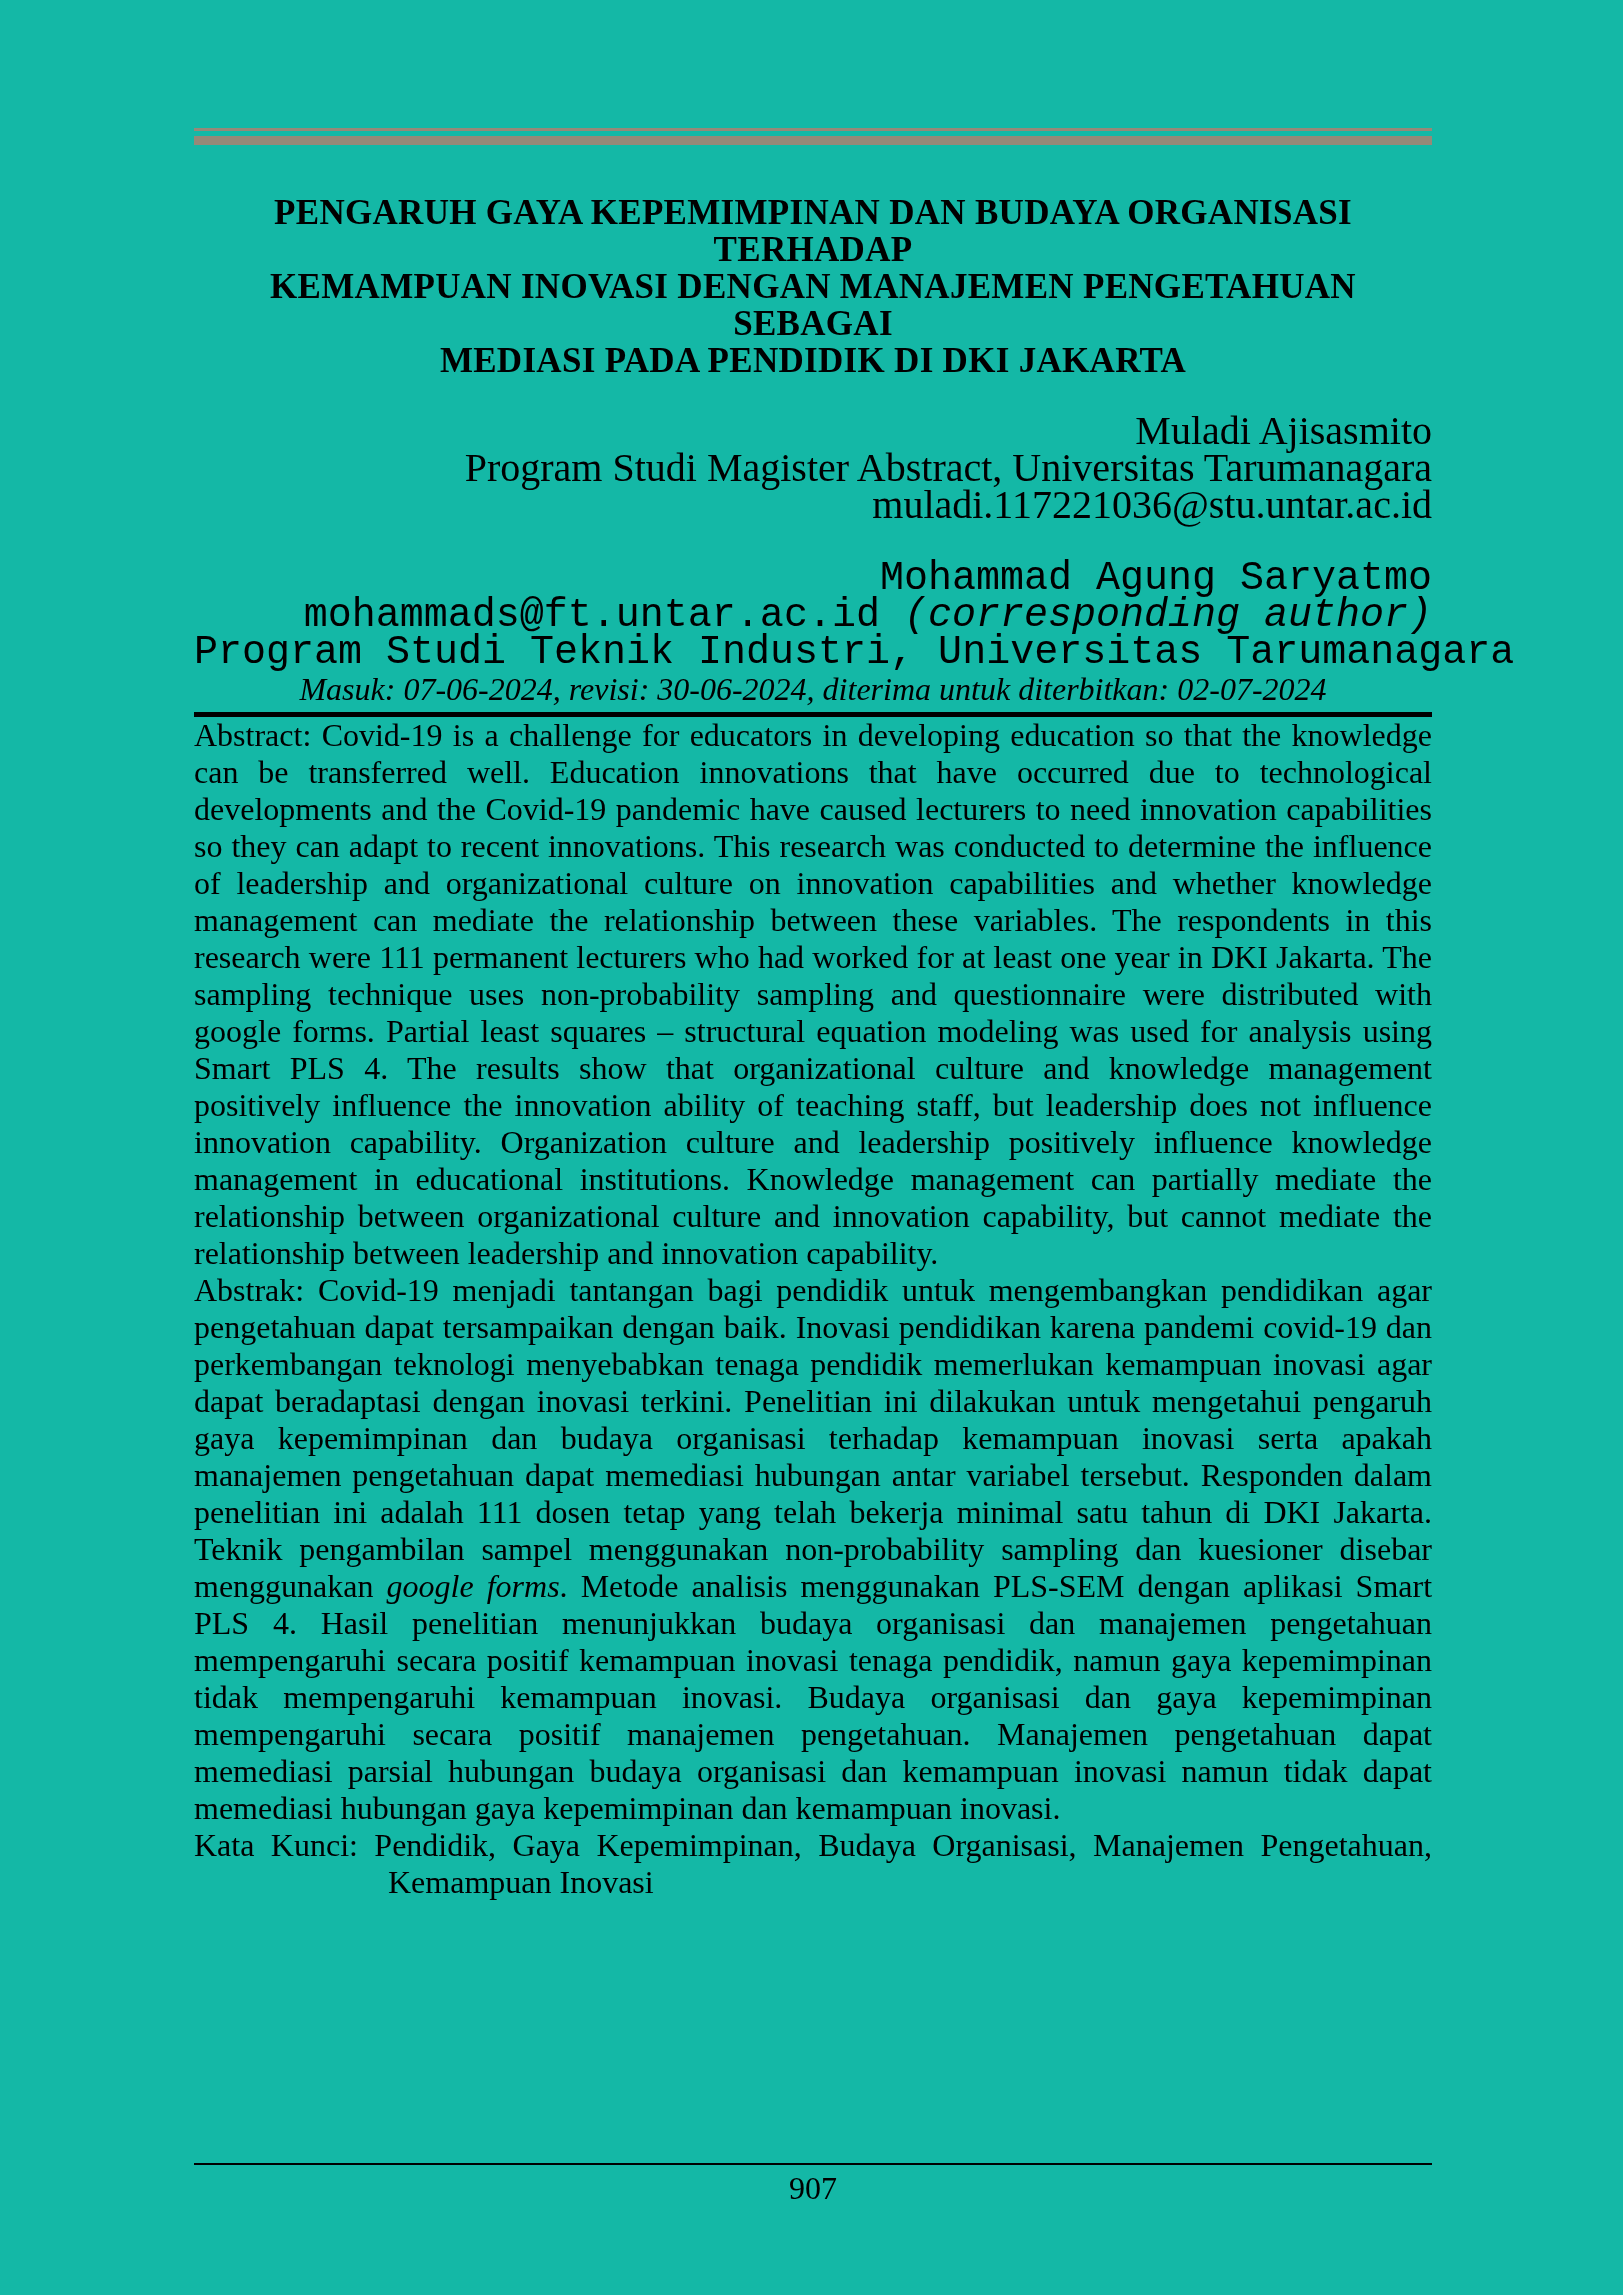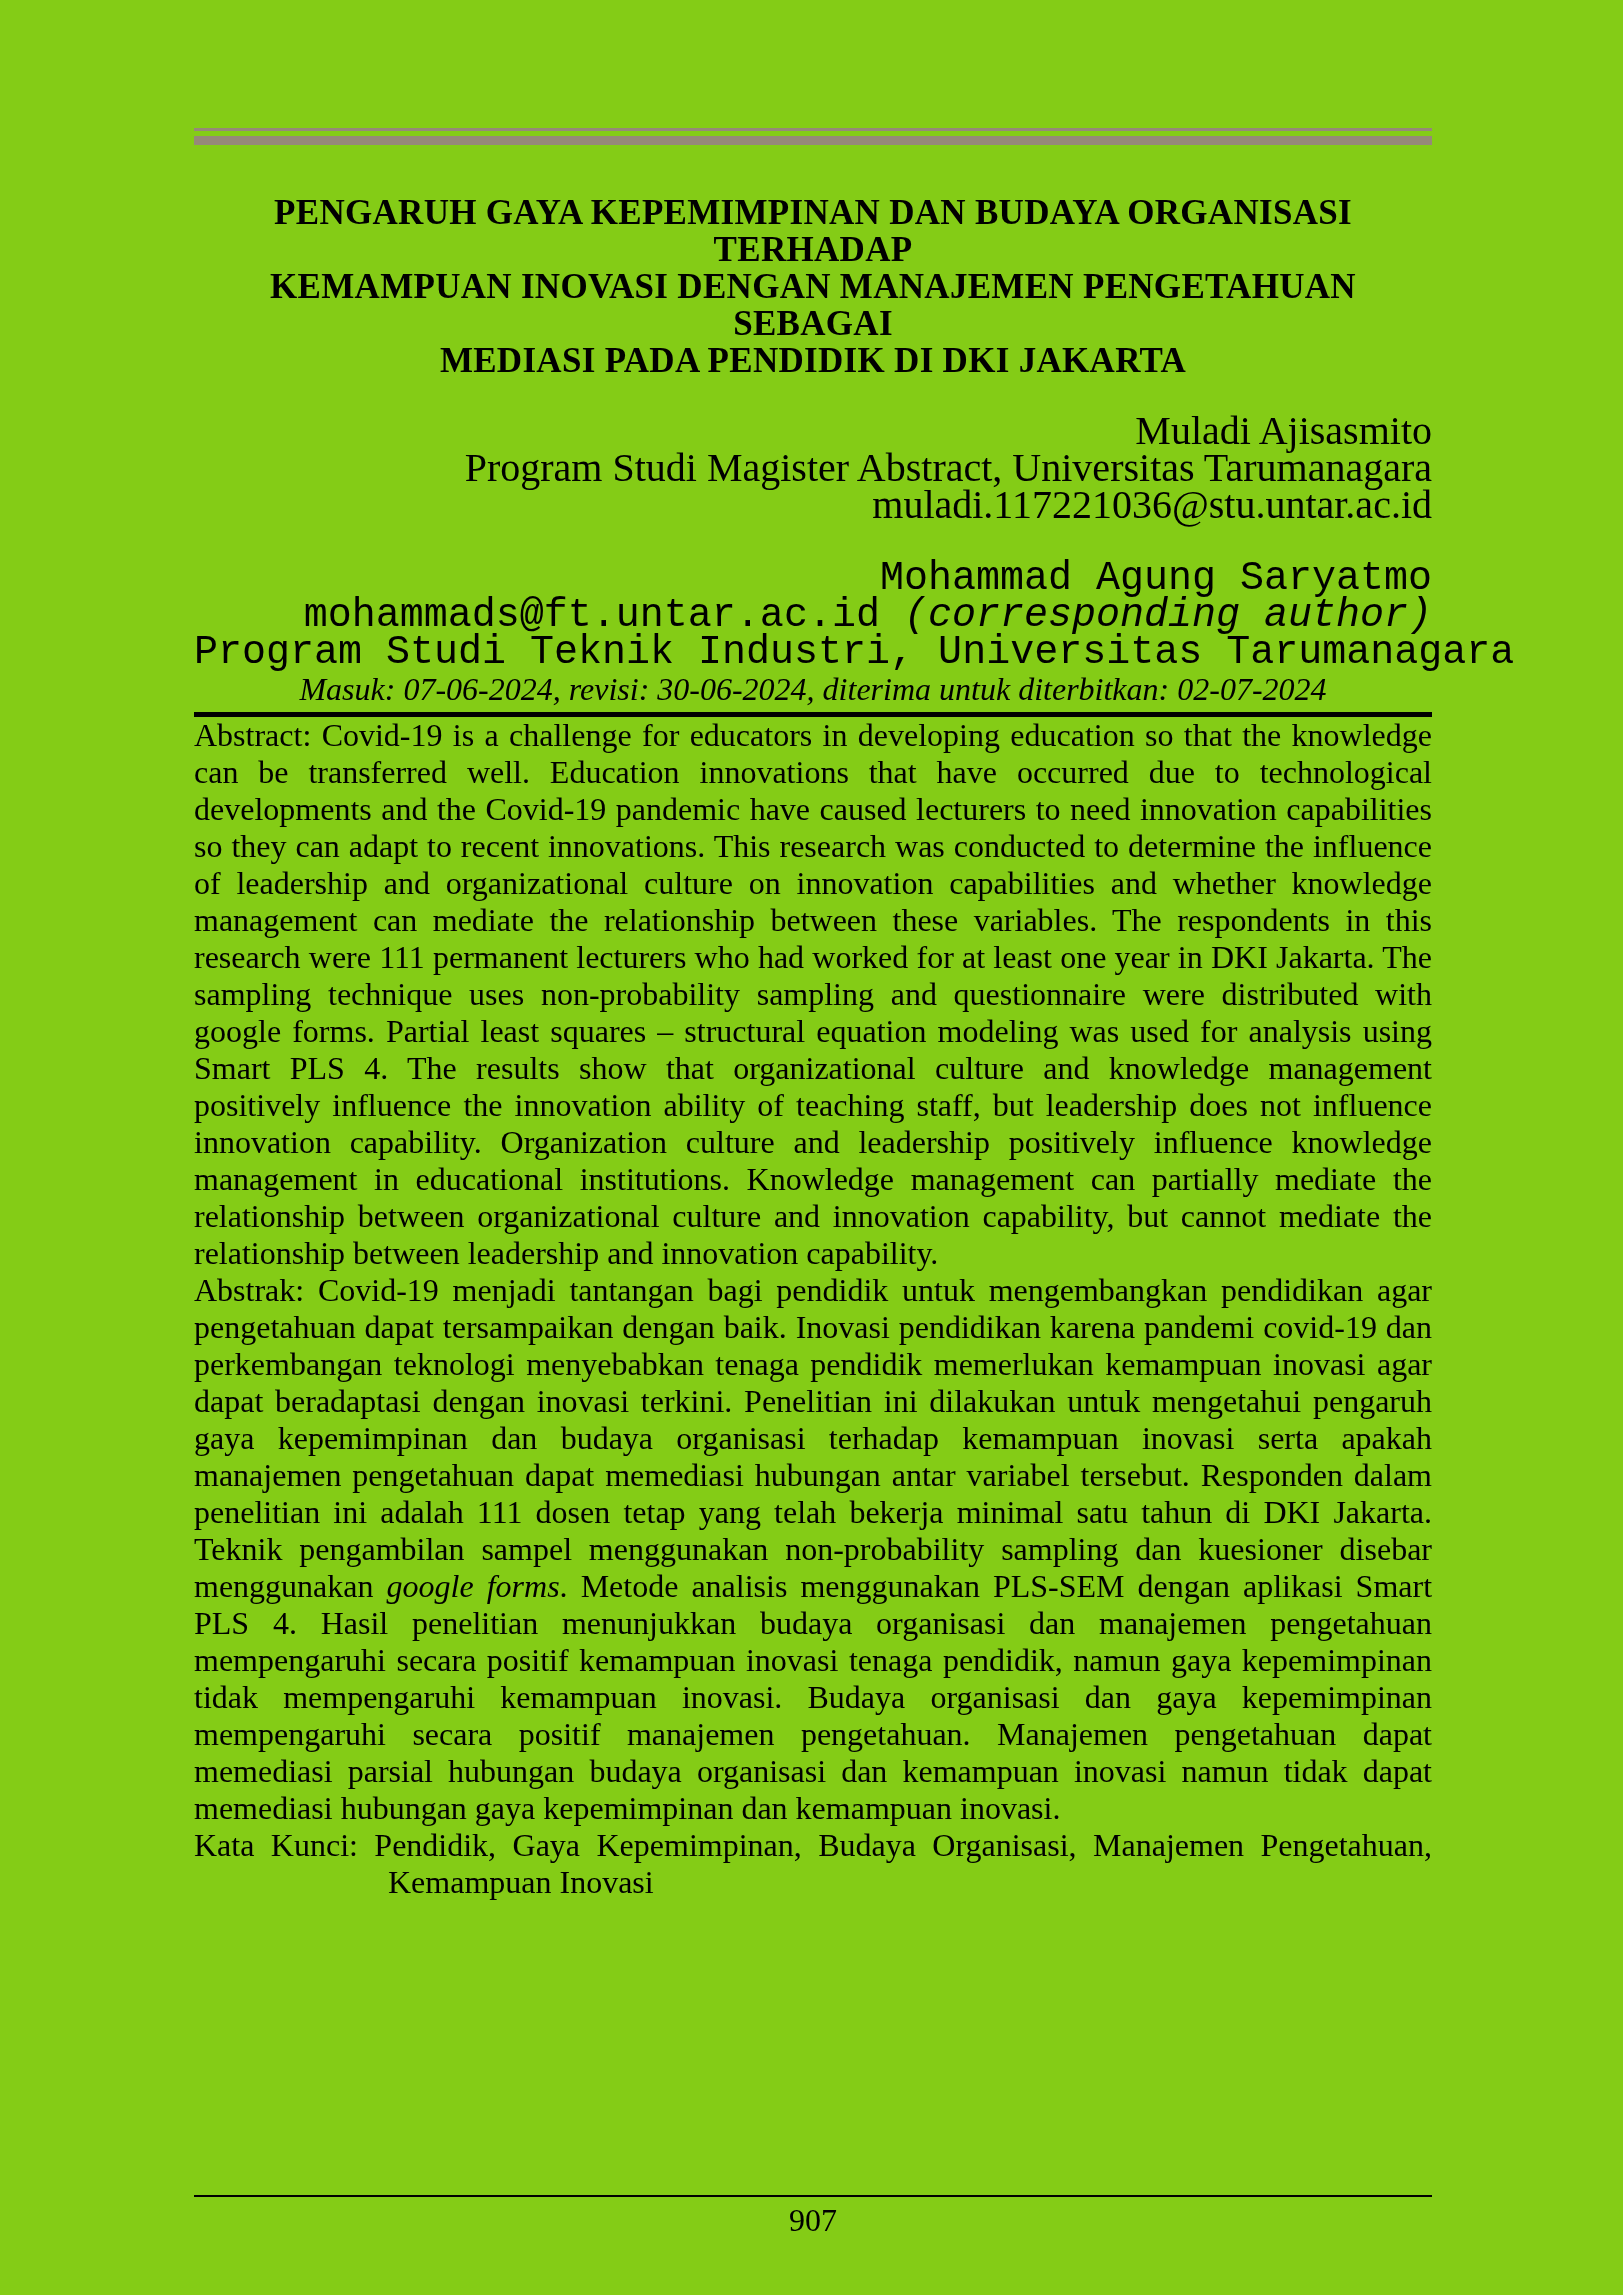--- a/index.html
+++ b/index.html
@@ -1,20 +1,20 @@
 <!DOCTYPE html>
 <html style="font-size:8.7px"><head>
 <meta charset="utf-8">
 <style>
   html,body{margin:0;padding:0;background:#ffffff;}
   .page{
     position:relative;
     width:1623px;
     height:2295px;
-    background:#84cc16;
+    background:#14b8a6;
     font-family:"Liberation Serif", serif;
     color:#000000;
     overflow:hidden;
   }
   .content{
     position:absolute;
     left:194px;
     top:0;
     width:1238px;
   }
@@ -72,21 +72,20 @@
     padding-left:194px;
     text-indent:-194px;
     text-align:justify;
   }
   .footer{
     position:absolute;
     left:194px;
     top:2163px;
     width:1238px;
     border-top:2.7px solid #000000;
-    margin-top:32px;
   }
   .footer p{
     margin:5.5px 0 0 0;
     text-align:center;
     font-size:32px;
     line-height:34px;
   }
   b{font-weight:normal;}
   i{font-style:italic;}
 </style>

